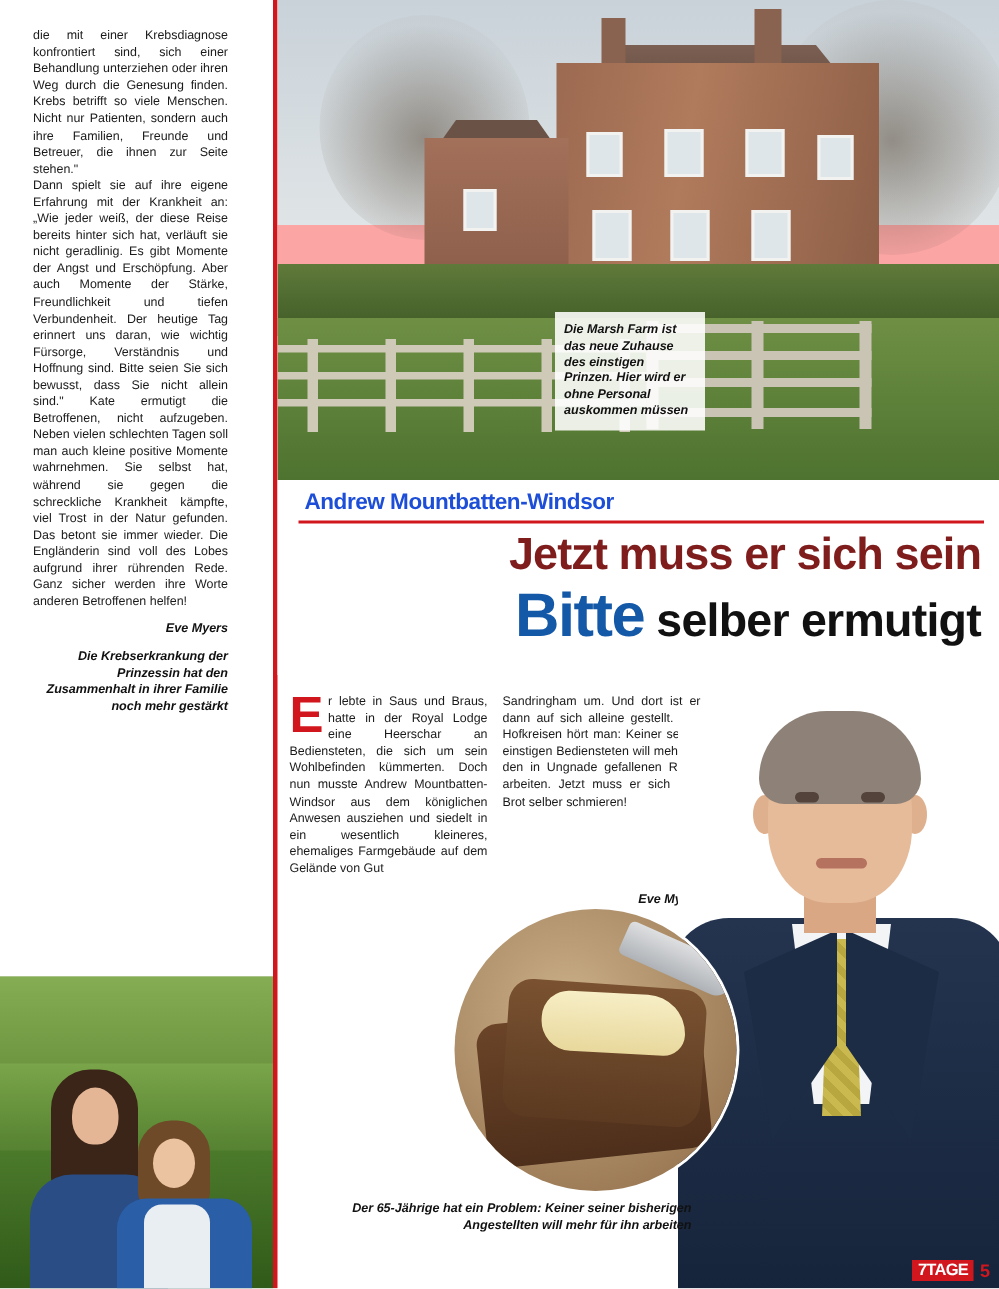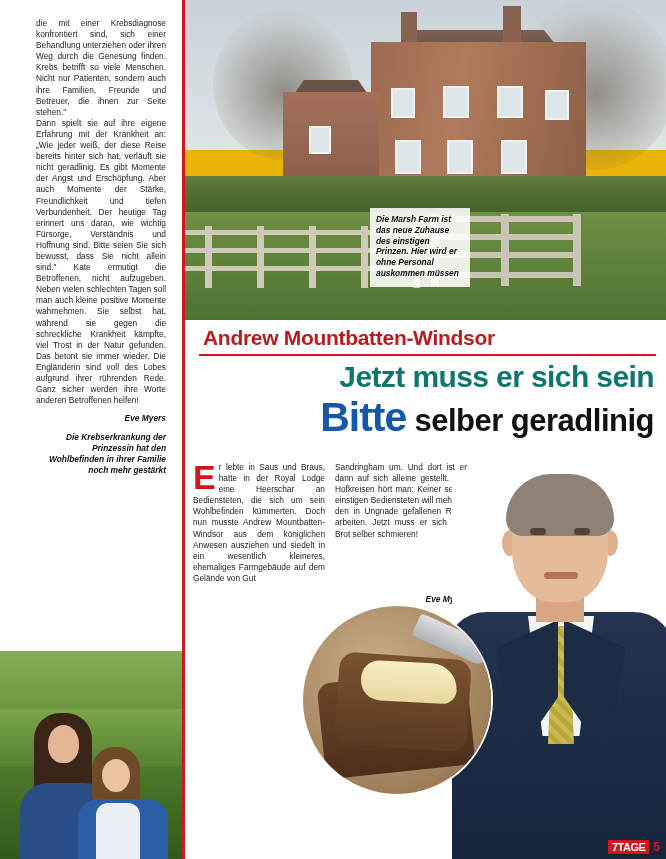--- a/index.html
+++ b/index.html
@@ -12,21 +12,21 @@
   #page {
     position: relative;
     width: 666px; height: 859px;
     overflow: hidden;
     background: #fff;
   }
 
   
   .left-col {
     position: absolute;
-    left: 14px; top: 0;
+    left: 0; top: 0;
     width: 166px; height: 859px;
     background: #fff;
     padding: 18px 14px 0 22px;
     border-radius: 27px;
   }
   .body-text {
     font-size: 8.3px;
     line-height: 11.1px;
     color: #1a1a1a;
     text-align: justify;
@@ -113,21 +113,21 @@
     width: 3px; height: 859px;
     background: #d2161e;
   }
 
   
   .farm-photo {
     position: absolute;
     left: 185px; top: 0;
     width: 481px; height: 320px;
     overflow: hidden;
-    background: #eab308;
+    background: #fca5a5;
   }
   .fp-sky { position:absolute; left:0; top:0; width:100%; height:150px;
     background: linear-gradient(#c9d2d9, #dfe4e6); }
   .fp-house {
     position:absolute; left:186px; top:42px; width:215px; height:150px;
     background: linear-gradient(100deg,#9c6a51,#b07a5c 40%,#8d5f47);
   }
   .fp-roof {
     position:absolute; left:178px; top:30px; width:232px; height:46px;
     background: linear-gradient(#7b5f52,#5d463c);
@@ -184,35 +184,35 @@
   }
 
   
   .head-block {
     position: absolute;
     left: 185px; top: 320px;
     width: 481px; height: 130px;
     background: #fff;
   }
   .kicker {
-    color: #b91c1c;
-    font-weight: bold;
-    font-size: 21px;
+    color: #1d4ed8;
+    font-weight: bold;
+    font-size: 15px;
     letter-spacing: -0.3px;
     padding: 6px 0 0 18px;
   }
   .kicker-rule {
     height: 2px; background:#d2161e;
     margin: 4px 10px 0 14px;
   }
   .head-line1 {
     font-weight: bold;
     font-size: 30px;
     letter-spacing: -0.6px;
-    color: #0f766e;
+    color: #7f1d1d;
     text-align: right;
     padding: 4px 12px 0 0;
   }
   .head-line2 {
     text-align: right;
     padding: 0 12px 0 0;
     white-space: nowrap;
   }
   .head-brot {
     font-weight: bold;
@@ -380,21 +380,21 @@
 </style>
 </head>
 <body>
 
 <div id="page">
 
   <div class="left-col">
     <div class="body-text">die mit einer Krebsdiagnose konfrontiert sind, sich einer Behandlung unterziehen oder ihren Weg durch die Genesung finden. Krebs betrifft so viele Menschen. Nicht nur Patienten, sondern auch ihre Familien, Freunde und Betreuer, die ihnen zur Seite stehen."</div>
     <div class="body-text">Dann spielt sie auf ihre eigene Erfahrung mit der Krankheit an: „Wie jeder weiß, der diese Reise bereits hinter sich hat, verläuft sie nicht geradlinig. Es gibt Momente der Angst und Erschöpfung. Aber auch Momente der Stärke, Freundlichkeit und tiefen Verbundenheit. Der heutige Tag erinnert uns daran, wie wichtig Fürsorge, Verständnis und Hoffnung sind. Bitte seien Sie sich bewusst, dass Sie nicht allein sind." Kate ermutigt die Betroffenen, nicht aufzugeben. Neben vielen schlechten Tagen soll man auch kleine positive Momente wahrnehmen. Sie selbst hat, während sie gegen die schreckliche Krankheit kämpfte, viel Trost in der Natur gefunden. Das betont sie immer wieder. Die Engländerin sind voll des Lobes aufgrund ihrer rührenden Rede. Ganz sicher werden ihre Worte anderen Betroffenen helfen!</div>
     <div class="byline">Eve Myers</div>
-    <div class="caption-left">Die Krebserkrankung der Prinzessin hat den Wohlbefinden in ihrer Familie noch mehr gestärkt</div>
+    <div class="caption-left">Die Krebserkrankung der Prinzessin hat den Zusammenhalt in ihrer Familie noch mehr gestärkt</div>
   </div>
 
   <div class="left-photo">
     <div class="lp-grass-top"></div>
     <div class="lp-grass-mid"></div>
     <div class="lp-grass-bot"></div>
     <div class="lp-woman-hair"></div>
     <div class="lp-woman-face"></div>
     <div class="lp-woman-body"></div>
     <div class="lp-child-hair"></div>
@@ -448,21 +448,21 @@
     </div>
 
     <div class="farm-caption">Die Marsh Farm ist das neue Zuhause des einstigen Prinzen. Hier wird er ohne Personal auskommen müssen</div>
   </div>
 
   <div class="head-block">
     <div class="kicker">Andrew Mountbatten-Windsor</div>
     <div class="kicker-rule"></div>
     <div class="head-line1">Jetzt muss er sich sein</div>
     <div class="head-line2">
-      <span class="head-brot">Bitte</span><span class="head-rest"> selber geradlinig</span>
+      <span class="head-brot">Bitte</span><span class="head-rest"> selber ermutigt</span>
     </div>
   </div>
 
   <div class="col2">
     <div class="body-text">
       <span class="dropcap">E</span><span>r lebte in Saus und Braus, hatte in der Royal Lodge eine Heerschar an Bediensteten, die sich um sein Wohlbefinden kümmerten. Doch nun musste Andrew Mountbatten-Windsor aus dem königlichen Anwesen ausziehen und siedelt in ein wesentlich kleineres, ehemaliges Farmgebäude auf dem Gelände von Gut</span>
     </div>
   </div>
 
   <div class="col3">
@@ -488,19 +488,20 @@
     <div class="pr-mouth"></div>
   </div>
 
   <div class="bread">
     <div class="br-slice1"></div>
     <div class="br-slice2"></div>
     <div class="br-butter"></div>
     <div class="br-knife"></div>
   </div>
 
+  <div class="bottom-caption">Der 65-Jährige hat ein Problem: Keiner seiner bisherigen Angestellten will mehr für ihn arbeiten</div>
 
   <div class="folio">
     <span class="folio-logo">7TAGE</span>
     <span class="folio-num">5</span>
   </div>
 
 </div>
 
 </body></html>

